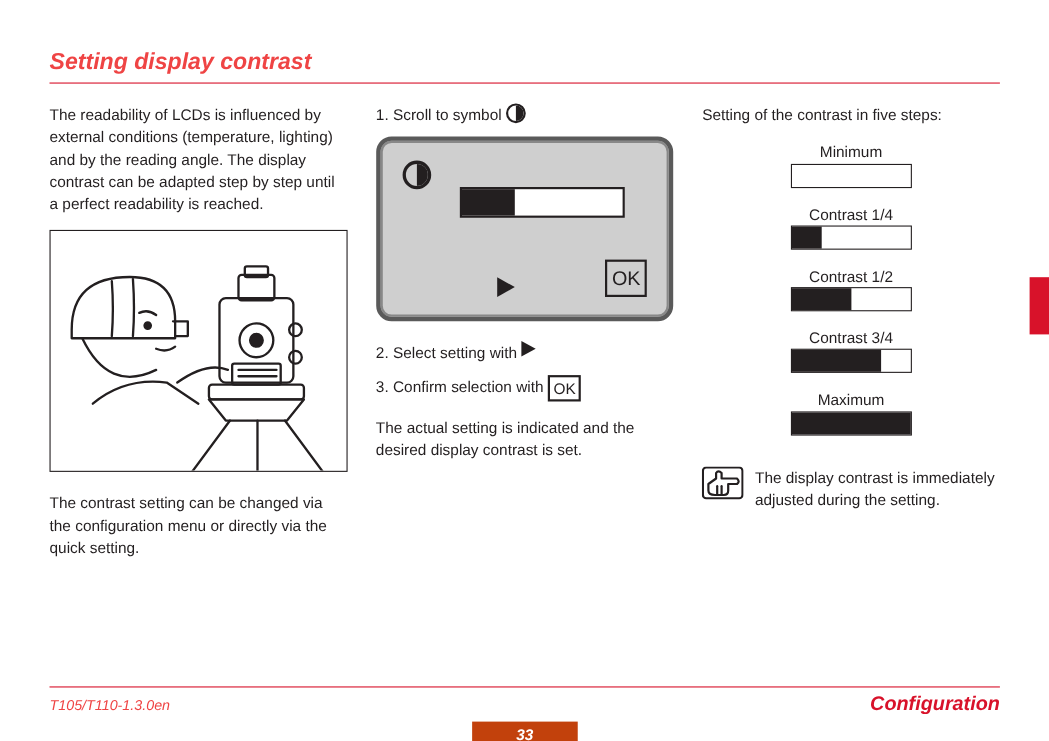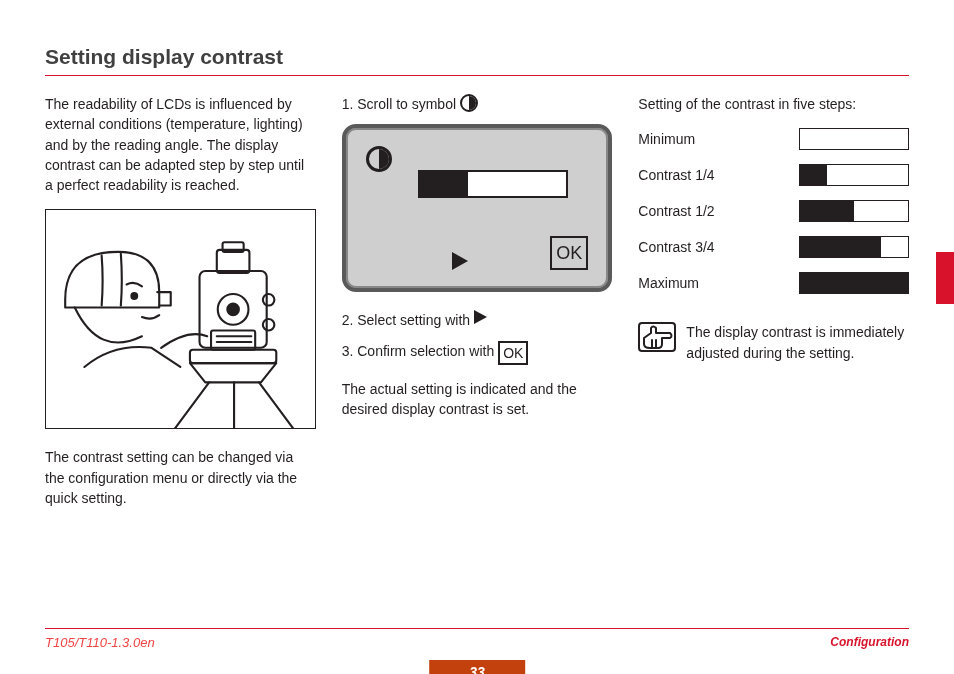--- a/index.html
+++ b/index.html
@@ -7,21 +7,22 @@
     width: 954px;
     height: 674px;
     font-family: Arial, Helvetica, sans-serif;
     font-size: 14px;
     color: #231f20;
     padding: 45px 45px 0 45px;
     position: relative;
     background: #fff;
   }
   .title {
-    color: #404040;
+    color: #ef4444;
+    font-style: italic;
     font-weight: bold;
     font-size: 21px;
     margin-bottom: 6px;
   }
   .rule {
     border: none;
     border-top: 1px solid #d8122a;
     margin-bottom: 18px;
   }
   .columns {
@@ -82,20 +83,21 @@
     padding: 0 3px;
     font-size: 14px;
   }
 
   
   .contrast-row {
     display: flex;
     align-items: center;
     justify-content: space-between;
     margin-bottom: 14px;
+    flex-direction: column;
   }
   .contrast-row span { flex: 1; }
   .swatch {
     width: 110px; height: 22px;
     border: 1.5px solid #231f20;
     display: flex;
   }
   .swatch .fill { background: #231f20; }
 
   .note {
@@ -125,21 +127,21 @@
   }
   .footer-left {
     font-style: italic;
     font-size: 13px;
     color: #ef4444;
     padding-top: 6px;
   }
   .footer-right {
     font-style: italic;
     font-weight: bold;
-    font-size: 12px;
+    font-size: 18px;
     color: #d8122a;
     padding-top: 4px;
   }
   .footer-center {
     position: absolute;
     left: 50%; top: -1px;
     transform: translate(-50%, 0);
     background: #c2410c;
     color: #fff;
     font-weight: bold;

